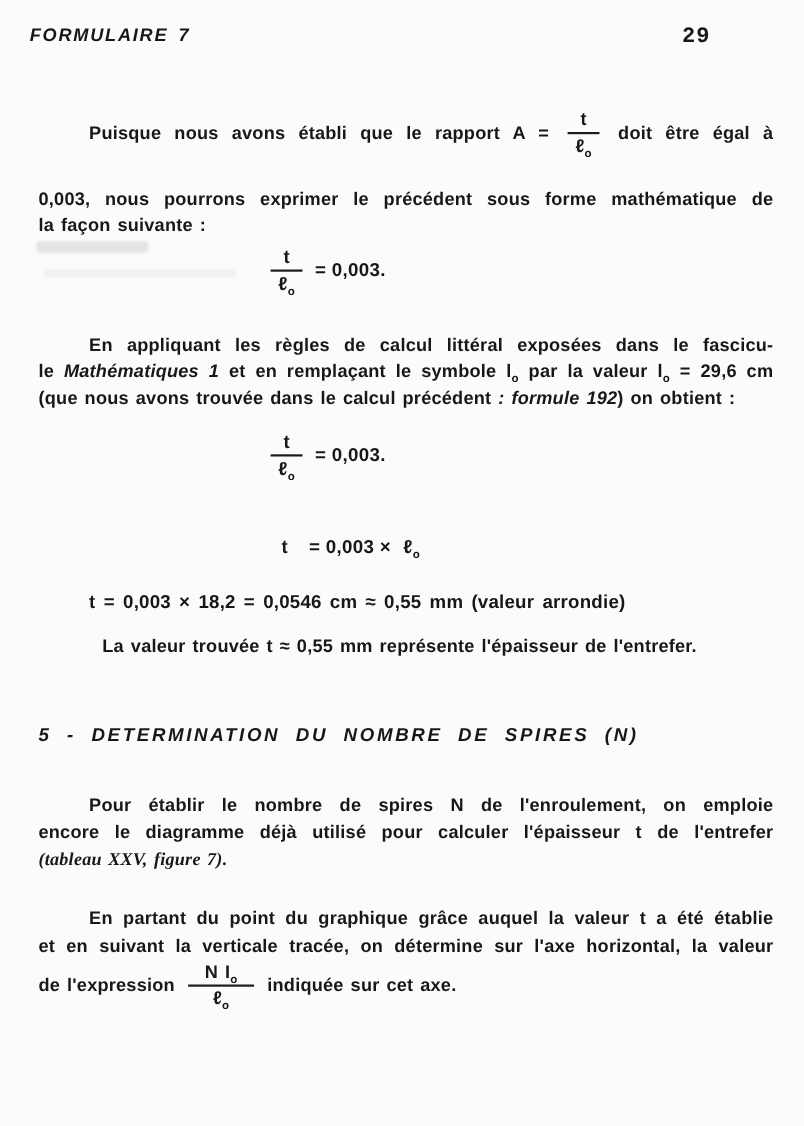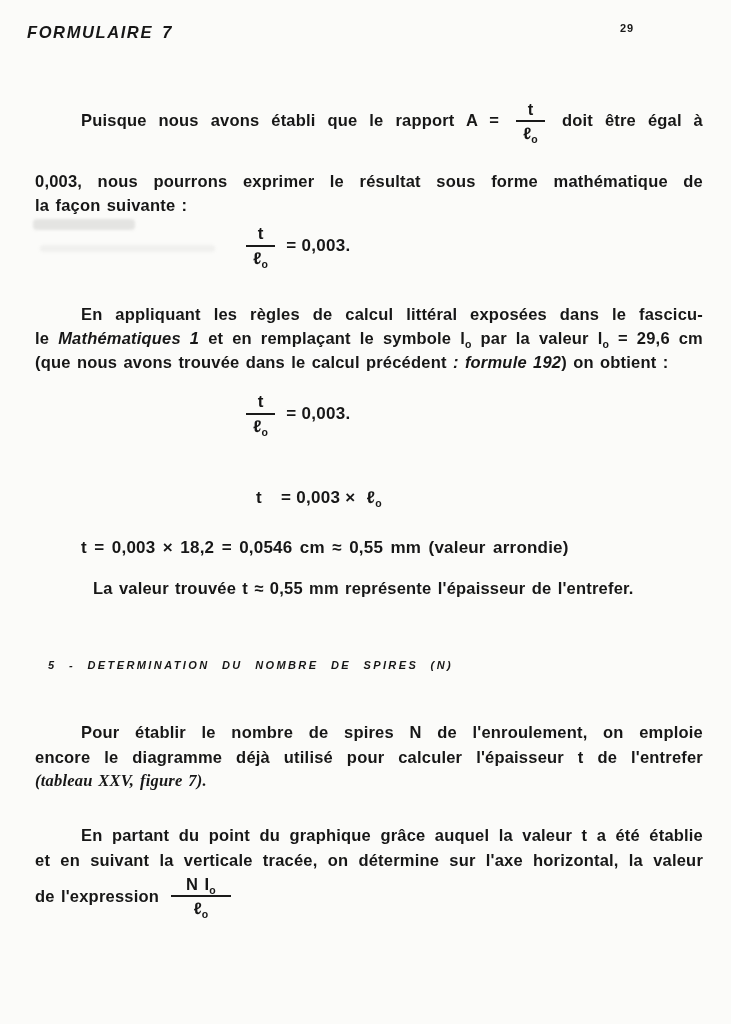--- a/index.html
+++ b/index.html
@@ -28,39 +28,39 @@
   .frac .fd{display:block;border-top:2.5px solid #1a1a1a;padding:3px 7px 0;line-height:1.05;}
   .formula{
     position:absolute;display:flex;align-items:center;gap:11px;
     font-size:17px;letter-spacing:.3px;
   }
   .hdr{
     position:absolute;font-style:italic;font-size:16.5px;
     letter-spacing:1.6px;word-spacing:3px;
   }
   .h5{
-    position:absolute;left:48px;font-style:italic;font-size:11px;
+    position:absolute;left:35px;font-style:italic;font-size:17px;
     letter-spacing:2.4px;word-spacing:7px;white-space:nowrap;
   }
-  .pgnum{position:absolute;font-size:11px;letter-spacing:1px;}
+  .pgnum{position:absolute;font-size:20px;letter-spacing:1px;font-family:Liberation Mono, monospace;}
   .smudge{position:absolute;filter:blur(1.6px);border-radius:4px;}
   .s1{left:33px;top:219px;width:102px;height:11px;background:rgba(90,90,90,.14);}
   .s2{left:40px;top:245px;width:175px;height:7px;background:rgba(110,110,110,.08);}
 </style>
 </head>
 <body>
 
 <div class="hdr" style="left:27px;top:23px;">FORMULAIRE 7</div>
 <div class="pgnum" style="left:620px;top:22px;">29</div>
 
 <div class="ln j ind" style="top:101px;"><span>Puisque nous avons établi que le rapport A =</span> <span class="frac">
       <span class="fn">t</span>
       <span class="fd"><span>ℓ</span><sub class="sb">o</sub></span>
     </span> <span>doit être égal à</span></div>
-<div class="ln j" style="top:171px;">0,003, nous pourrons exprimer le résultat sous forme mathématique de</div>
+<div class="ln j" style="top:171px;">0,003, nous pourrons exprimer le précédent sous forme mathématique de</div>
 <div class="ln" style="top:195px;">la façon suivante :</div>
 
 <div class="smudge s1"></div>
 <div class="smudge s2"></div>
 
 <div class="formula" style="left:246px;top:225px;">
   <span class="frac" style="margin:0;">
       <span class="fn">t</span>
       <span class="fd"><span>ℓ</span><sub class="sb">o</sub></span>
     </span>
@@ -96,13 +96,14 @@
 <div class="ln it" style="top:770px;font-family:Liberation Serif, serif;">(tableau XXV, figure 7).</div>
 
 <div class="ln j ind" style="top:825px;">En partant du point du graphique grâce auquel la valeur t a été établie</div>
 <div class="ln j" style="top:850px;">et en suivant la verticale tracée, on détermine sur l'axe horizontal, la valeur</div>
 <div class="ln" style="top:864px;display:flex;align-items:center;gap:10px;">
   <span>de l'expression</span>
   <span class="frac" style="margin:12px 2px;">
       <span class="fn" style="padding:0 10px 2px;"><span>N I</span><sub class="sb">o</sub></span>
       <span class="fd" style="min-width:46px;"><span>ℓ</span><sub class="sb">o</sub></span>
     </span>
+  <span>indiquée sur cet axe.</span>
 </div>
 
 </body></html>

